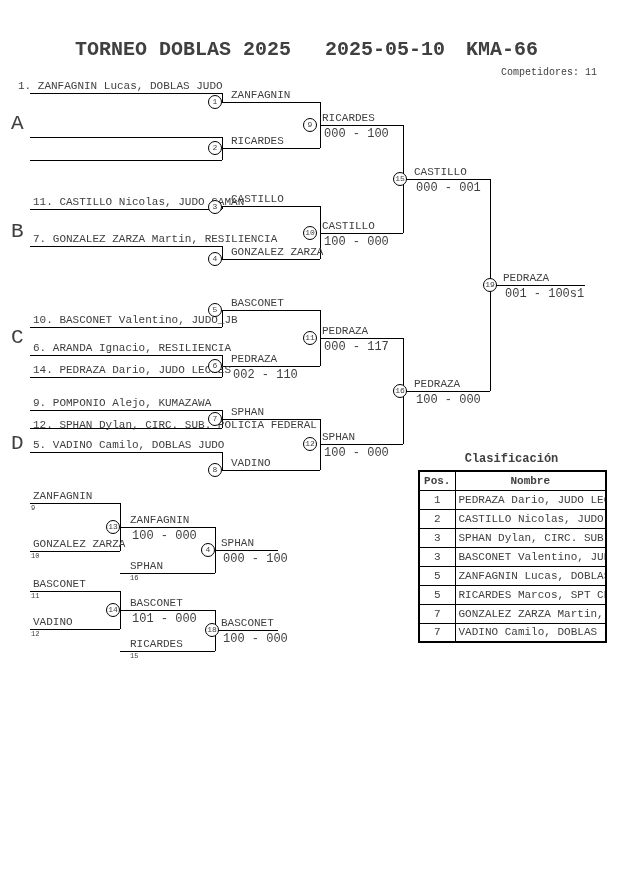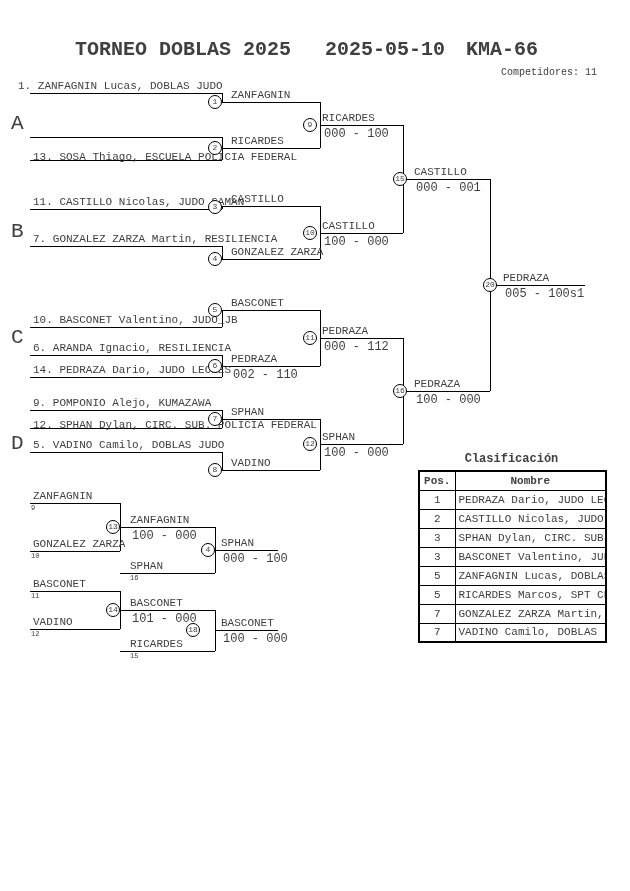--- a/index.html
+++ b/index.html
@@ -112,21 +112,20 @@
   <div class="title-part" style="left:325px">2025-05-10</div>
   <div class="title-part" style="left:466px">KMA-66</div>
   <div class="competitors">Competidores: 11</div>
 
   <div class="group-label" style="top:112px">A</div>
   <div class="group-label" style="top:220px">B</div>
   <div class="group-label" style="top:326px">C</div>
   <div class="group-label" style="top:432px">D</div>
 
   <div class="entrant" style="left:18px;top:80px">1. ZANFAGNIN Lucas, DOBLAS JUDO</div>
-  <div class="entrant" style="left:33px;top:151px">13. SOSA Thiago, ESCUELA POLICIA FEDERAL</div>
   <div class="entrant" style="left:33px;top:196px">11. CASTILLO Nicolas, JUDO GAMAN</div>
   <div class="entrant" style="left:33px;top:233px">7. GONZALEZ ZARZA Martin, RESILIENCIA</div>
   <div class="entrant" style="left:33px;top:314px">10. BASCONET Valentino, JUDO_JB</div>
   <div class="entrant" style="left:33px;top:342px">6. ARANDA Ignacio, RESILIENCIA</div>
   <div class="entrant" style="left:33px;top:364px">14. PEDRAZA Dario, JUDO LEONES</div>
   <div class="entrant" style="left:33px;top:397px">9. POMPONIO Alejo, KUMAZAWA</div>
   <div class="entrant" style="left:33px;top:419px">12. SPHAN Dylan, CIRC. SUB. POLICIA FEDERAL</div>
   <div class="entrant" style="left:33px;top:439px">5. VADINO Camilo, DOBLAS JUDO</div>
 
   <div class="winner" style="left:231px;top:89px">ZANFAGNIN</div>
@@ -137,47 +136,47 @@
   <div class="winner" style="left:231px;top:353px">PEDRAZA</div>
   <div class="score" style="left:233px;top:368px">002 - 110</div>
   <div class="winner" style="left:231px;top:406px">SPHAN</div>
   <div class="winner" style="left:231px;top:457px">VADINO</div>
 
   <div class="winner" style="left:322px;top:112px">RICARDES</div>
   <div class="score" style="left:324px;top:127px">000 - 100</div>
   <div class="winner" style="left:322px;top:220px">CASTILLO</div>
   <div class="score" style="left:324px;top:235px">100 - 000</div>
   <div class="winner" style="left:322px;top:325px">PEDRAZA</div>
-  <div class="score" style="left:324px;top:340px">000 - 112</div>
+  <div class="score" style="left:324px;top:340px">000 - 117</div>
   <div class="winner" style="left:322px;top:431px">SPHAN</div>
   <div class="score" style="left:324px;top:446px">100 - 000</div>
 
   <div class="winner" style="left:414px;top:166px">CASTILLO</div>
   <div class="score" style="left:416px;top:181px">000 - 001</div>
   <div class="winner" style="left:414px;top:378px">PEDRAZA</div>
   <div class="score" style="left:416px;top:393px">100 - 000</div>
 
   <div class="winner" style="left:503px;top:272px">PEDRAZA</div>
-  <div class="score" style="left:505px;top:287px">005 - 100s1</div>
+  <div class="score" style="left:505px;top:287px">001 - 100s1</div>
 
   <div class="circle" style="left:208px;top:95px">1</div>
   <div class="circle" style="left:208px;top:141px">2</div>
   <div class="circle" style="left:208px;top:200px">3</div>
   <div class="circle" style="left:208px;top:252px">4</div>
   <div class="circle" style="left:208px;top:303px">5</div>
   <div class="circle" style="left:208px;top:359px">6</div>
   <div class="circle" style="left:208px;top:412px">7</div>
   <div class="circle" style="left:208px;top:463px">8</div>
   <div class="circle" style="left:303px;top:118px">9</div>
   <div class="circle" style="left:303px;top:226px">10</div>
   <div class="circle" style="left:303px;top:331px">11</div>
   <div class="circle" style="left:303px;top:437px">12</div>
   <div class="circle" style="left:393px;top:172px">15</div>
   <div class="circle" style="left:393px;top:384px">16</div>
-  <div class="circle" style="left:483px;top:278px">20</div>
+  <div class="circle" style="left:483px;top:278px">19</div>
 
   <div class="entrant" style="left:33px;top:490px">ZANFAGNIN</div>
   <div class="subnum" style="left:31px;top:504px">9</div>
   <div class="entrant" style="left:33px;top:538px">GONZALEZ ZARZA</div>
   <div class="subnum" style="left:31px;top:552px">10</div>
   <div class="winner" style="left:130px;top:514px">ZANFAGNIN</div>
   <div class="score" style="left:132px;top:529px">100 - 000</div>
   <div class="entrant" style="left:130px;top:560px">SPHAN</div>
   <div class="subnum" style="left:130px;top:574px">16</div>
   <div class="winner" style="left:221px;top:537px">SPHAN</div>
@@ -190,21 +189,21 @@
   <div class="winner" style="left:130px;top:597px">BASCONET</div>
   <div class="score" style="left:132px;top:612px">101 - 000</div>
   <div class="entrant" style="left:130px;top:638px">RICARDES</div>
   <div class="subnum" style="left:130px;top:652px">15</div>
   <div class="winner" style="left:221px;top:617px">BASCONET</div>
   <div class="score" style="left:223px;top:632px">100 - 000</div>
 
   <div class="circle" style="left:106px;top:520px">13</div>
   <div class="circle" style="left:201px;top:543px">4</div>
   <div class="circle" style="left:106px;top:603px">14</div>
-  <div class="circle" style="left:186px;top:623px">18</div>
+  <div class="circle" style="left:205px;top:623px">18</div>
 
   <div class="standings-title">Clasificación</div>
   <table class="standings">
     <colgroup>
         <col style="width:36px">
         <col style="width:151px">
       </colgroup>
     <thead>
       <tr>
         <th>Pos.</th>

